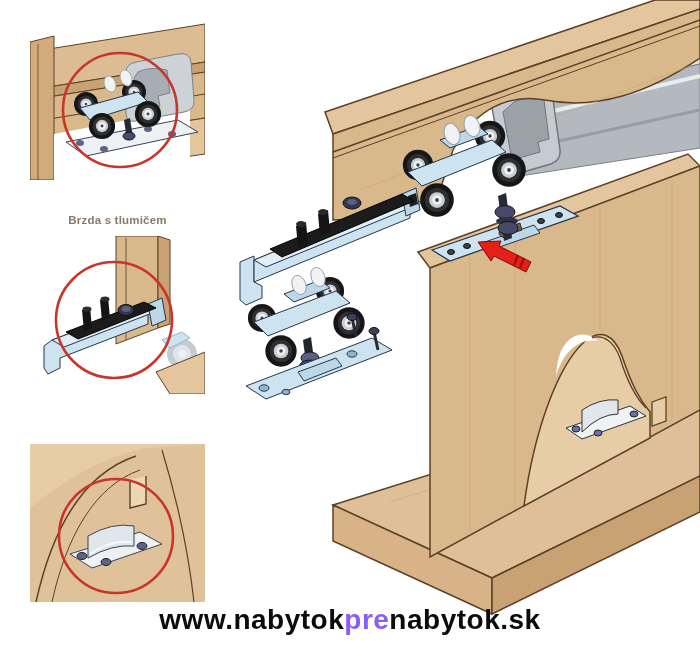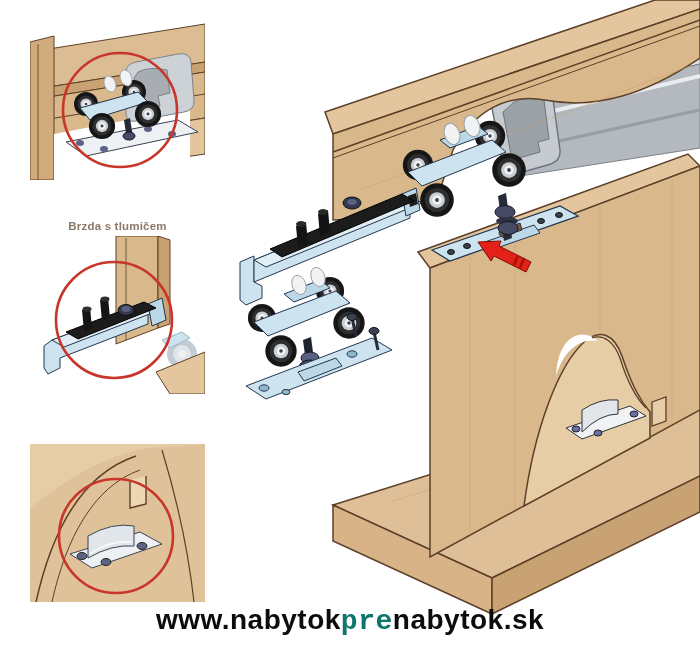--- a/index.html
+++ b/index.html
@@ -4,21 +4,21 @@
 <style>
   html,body{margin:0;padding:0;background:#ffffff;}
   .canvas{position:relative;width:700px;height:650px;background:#ffffff;overflow:hidden;
           font-family:"Liberation Sans",sans-serif;}
   .panel-label{position:absolute;left:30px;width:175px;text-align:center;
                font-size:11.5px;font-weight:700;color:#8a7869;letter-spacing:.2px;}
   .panel-svg{position:absolute;left:30px;width:175px;height:158px;}
   .main-svg{position:absolute;left:230px;top:0;width:470px;height:620px;}
   .footer{position:absolute;left:0;top:604px;width:700px;text-align:center;
           font-size:28px;font-weight:700;color:#0c0c0c;letter-spacing:.5px;}
-  .footer .hl{color:#0f766e;font-family:Liberation Mono, monospace;}
+  .footer .hl{color:#8b5cf6;}
   svg{display:block;}
 </style>
 </head>
 <body>
 
 <div class="canvas">
 
   <svg width="0" height="0" aria-hidden="true">
     <defs>
       <g id="wheel">
@@ -61,21 +61,21 @@
       <use href="#roller" transform="translate(80,62) rotate(-20) scale(0.75)"></use>
       <use href="#roller" transform="translate(96,56) rotate(-20) scale(0.75)"></use>
       <use href="#wheel" transform="translate(72,104) scale(0.82)"></use>
       <use href="#wheel" transform="translate(118,92) scale(0.82)"></use>
       <polygon points="94,98 100,96 103,116 97,118" fill="#262b38"></polygon>
       <ellipse cx="99" cy="114" rx="6" ry="4" fill="#454b66" stroke="#14161f"></ellipse>
     </g>
     <circle cx="90" cy="88" r="57" fill="none" stroke="#c8352a" stroke-width="2.6"></circle>
   </svg>
 
-  <div class="panel-label" style="top:220px">Brzda s tlumičem</div>
+  <div class="panel-label" style="top:214px">Brzda s tlumičem</div>
   <svg class="panel-svg" style="top:236px" viewBox="0 0 175 158">
     <g>
       <polygon points="86,0 128,0 128,92 86,108" fill="#d9b88c" stroke="#5d4027"></polygon>
       <line x1="96" y1="2" x2="96" y2="104" stroke="#5d4027" stroke-width="0.8"></line>
       <polygon points="128,0 140,4 140,88 128,92" fill="#c9a273" stroke="#5d4027"></polygon>
     </g>
     <g>
       <circle cx="152" cy="118" r="15" fill="#c3ccd3"></circle>
       <circle cx="152" cy="118" r="9" fill="#dfe5e9"></circle>
       <circle cx="152" cy="118" r="4" fill="#eef1f3"></circle>

